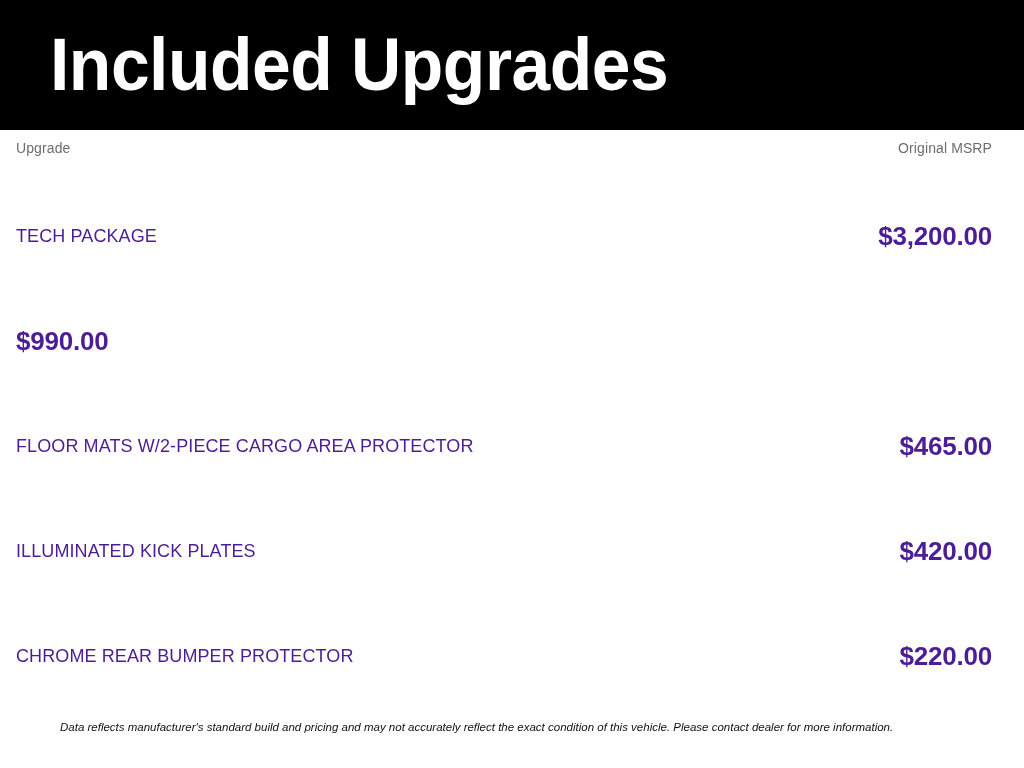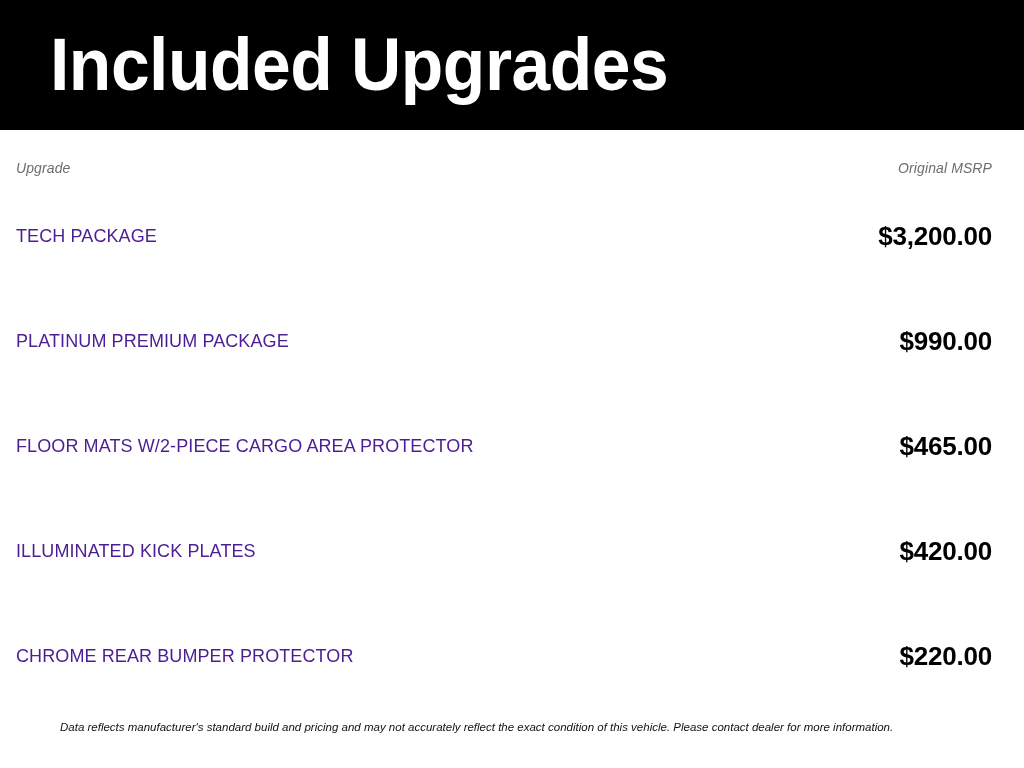--- a/index.html
+++ b/index.html
@@ -54,23 +54,22 @@
     padding: 0 32px 0 16px;
     display: flex;
     flex-direction: column;
   }
 
   .col-headers {
     display: flex;
     align-items: baseline;
     justify-content: space-between;
     height: 44px;
-    padding-top: 30px;
+    padding-top: 10px;
     box-sizing: border-box;
-    font-style: italic;
   }
   .col-head {
     font-size: 14px;
     font-weight: normal;
     color: #6d6d6d;
     letter-spacing: 0.1px;
   }
   .col-head.right {
     text-align: right;
   }
@@ -88,21 +87,21 @@
   .row-label {
     font-size: 18px;
     font-weight: normal;
     color: #4c1d95;
     letter-spacing: 0.1px;
     white-space: nowrap;
   }
   .row-price {
     font-size: 26px;
     font-weight: bold;
-    color: #000000;
+    color: #4c1d95;
     text-align: right;
     letter-spacing: -0.2px;
     white-space: nowrap;
   }
 
   
   .footer {
     box-sizing: border-box;
     padding: 0 16px 0 16px;
     height: 48px;
@@ -135,21 +134,20 @@
     </div>
 
     <div class="rows">
 
       <div class="row">
         <div class="row-label">TECH PACKAGE</div>
         <div class="row-price">$3,200.00</div>
       </div>
 
       <div class="row">
-        <div class="row-label">PLATINUM PREMIUM PACKAGE</div>
         <div class="row-price">$990.00</div>
       </div>
 
       <div class="row">
         <div class="row-label">FLOOR MATS W/2-PIECE CARGO AREA PROTECTOR</div>
         <div class="row-price">$465.00</div>
       </div>
 
       <div class="row">
         <div class="row-label">ILLUMINATED KICK PLATES</div>

